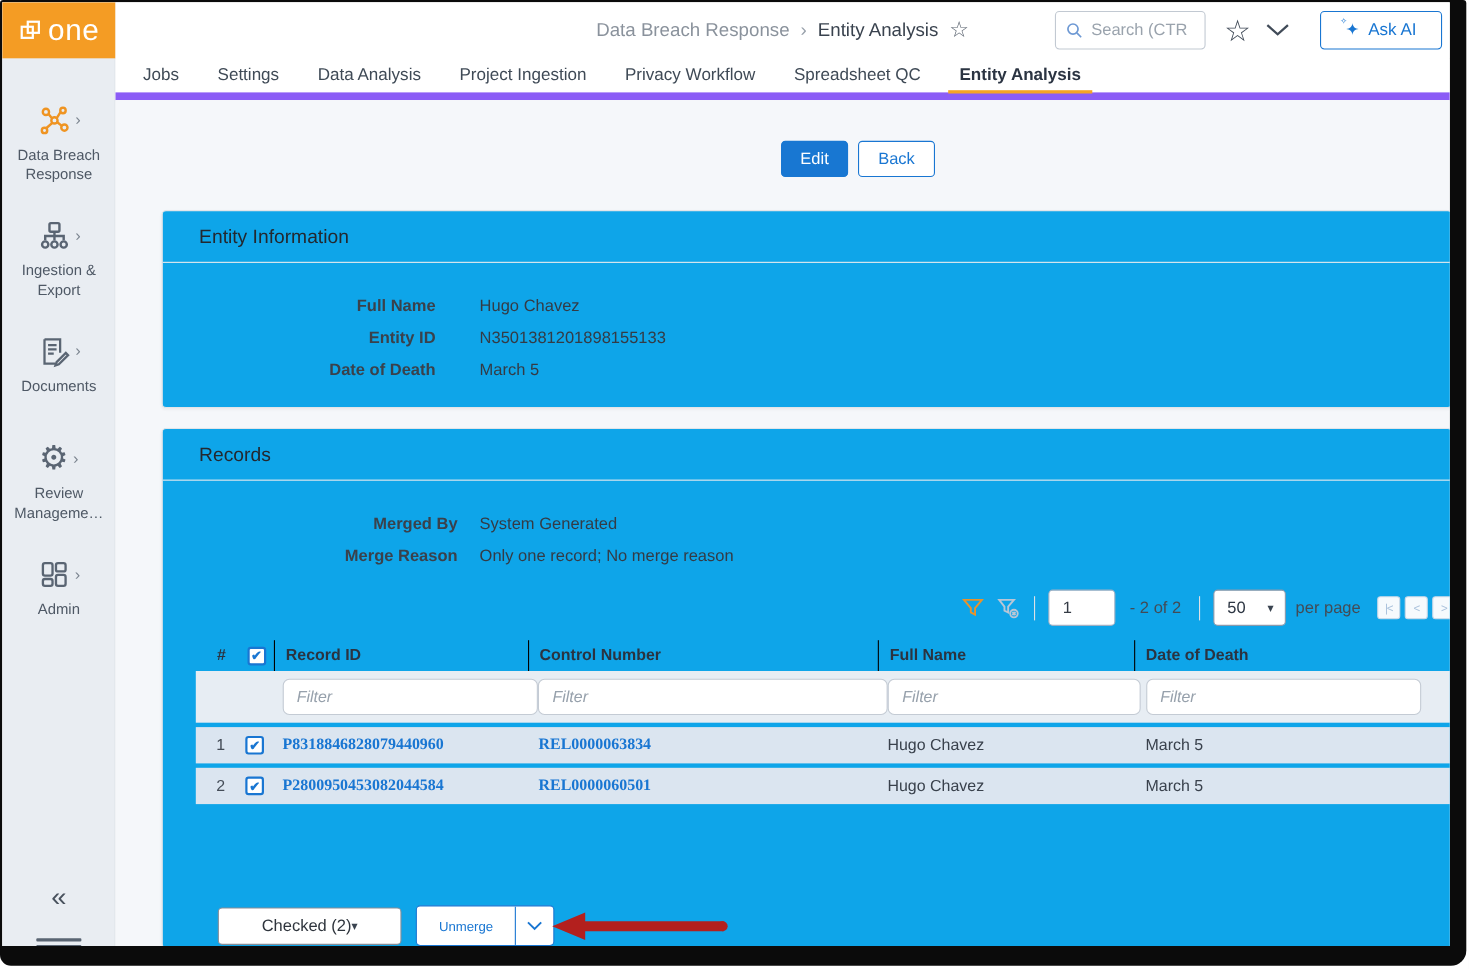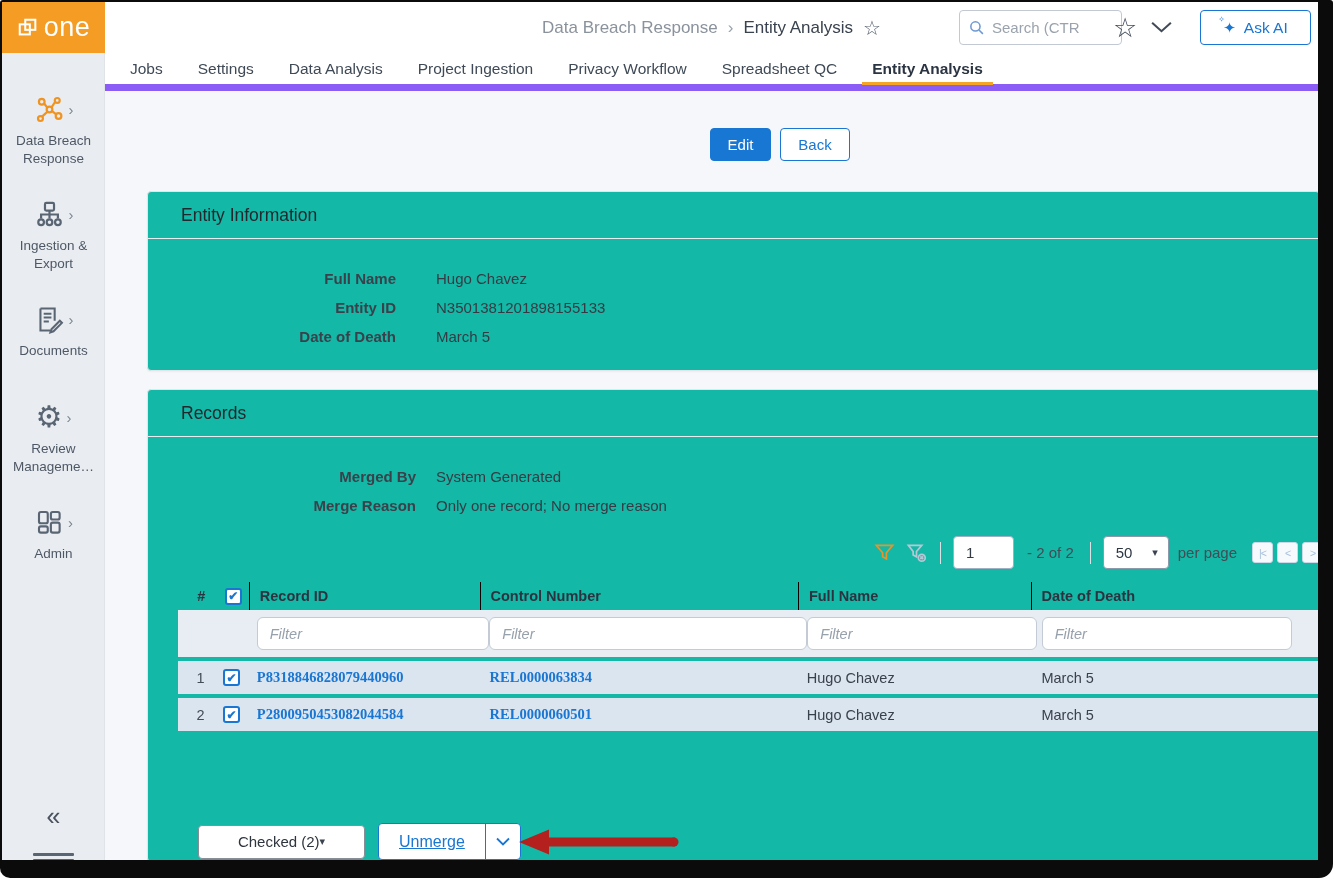--- a/index.html
+++ b/index.html
@@ -22,42 +22,42 @@
   .burger { position:absolute; left:31px; top:851px; width:41px; cursor:pointer; }
   .burger div { height:3px; background:#5a6573; margin-bottom:3px; border-radius:1px; }
 
   
   .topbar { position:absolute; left:103px; right:0; top:0; height:51px; background:#fff; }
   .breadcrumb { position:absolute; left:50%; top:0; transform:translateX(-50%); height:51px; display:flex; align-items:center; gap:10px; white-space:nowrap; }
   .bc-parent { font-size:17px; color:#8a929c; }
   .bc-sep { font-size:17px; color:#9aa2ac; }
   .bc-current { font-size:17px; color:#39424e; font-weight:500; }
   .bc-star { font-size:20px; color:#5b6470; cursor:pointer; }
-  .searchbox { position:absolute; left:854px; top:8px; width:163px; height:35px; border:1px solid #c2c9d2; border-radius:4px; background:#fff; display:flex; align-items:center; padding:0 8px; gap:7px; overflow:hidden; }
+  .searchbox { position:absolute; left:854px; top:8px; width:137px; height:35px; border:1px solid #c2c9d2; border-radius:4px; background:#fff; display:flex; align-items:center; padding:0 8px; gap:7px; overflow:hidden; }
   .searchbox input { border:none; outline:none; width:100%; font-size:15px; color:#3a414b; font-family:"Liberation Sans",sans-serif; }
   .searchbox input::placeholder { color:#9aa3ad; }
   .top-star { position:absolute; left:1008px; top:11px; font-size:27px; color:#414b58; cursor:pointer; line-height:30px; }
   .top-chev { position:absolute; left:1044px; top:16px; cursor:pointer; }
   .askai { position:absolute; left:1095px; top:8px; width:111px; height:35px; border:1.5px solid #1976d2; border-radius:4px; background:#fff; color:#1976d2; font-size:15.5px; display:flex; align-items:center; justify-content:center; gap:8px; cursor:pointer; }
   .sparkle { font-size:15px; line-height:1; position:relative; }
   .sparkle::after { content:"✧"; position:absolute; left:-5px; top:-4px; font-size:8px; }
 
   
   .tabs { position:absolute; left:103px; right:0; top:51px; height:38px; background:#fff; border-bottom:7px solid #8b5cf6; display:flex; align-items:stretch; padding-left:25px; gap:35px; }
   .tab { position:relative; display:flex; align-items:center; font-size:15.5px; color:#3f4a56; cursor:pointer; white-space:nowrap; }
   .tab.active { color:#2b3442; font-weight:700; }
   .tab.active::after { content:""; position:absolute; left:-10px; right:-10px; bottom:-1px; height:3px; background:#f5a425; }
 
   
   .content { position:absolute; left:103px; right:0; top:89px; bottom:0; background:#f5f7fa; }
   .btn { border-radius:4px; font-size:15px; display:flex; align-items:center; justify-content:center; cursor:pointer; }
   .btn-edit { position:absolute; left:605px; top:37px; width:61px; height:33px; background:#1877d2; color:#fff; border:1px solid #1877d2; }
   .btn-back { position:absolute; left:675px; top:37px; width:70px; height:33px; background:#fff; color:#1976d2; border:1px solid #1976d2; }
 
-  .card { position:absolute; left:42px; right:-2px; background:#14b8a6; border:1px solid #e2e5e9; border-radius:4px; box-shadow:0 1px 2px rgba(40,50,60,.05); }
+  .card { position:absolute; left:42px; right:-2px; background:#0ea5e9; border:1px solid #e2e5e9; border-radius:4px; box-shadow:0 1px 2px rgba(40,50,60,.05); }
   .card-head { height:47px; border-bottom:1px solid #e9ebee; display:flex; align-items:center; padding-left:33px; }
   .card-title { font-size:17.5px; color:#23282f; font-weight:500; }
   .card1 { top:100px; height:180px; }
   .card2 { top:298px; bottom:-2px; }
 
   .fields { padding-top:25px; }
   .frow { display:flex; align-items:center; height:29px; }
   .flabel { font-size:15px; font-weight:700; color:#3a414b; text-align:right; }
   .c1 .flabel { width:248px; padding-right:0; }
   .c1 .fvalue { margin-left:40px; }
@@ -91,21 +91,21 @@
   .fi-rid { width:232px; } .fi-ctl { width:318px; } .fi-name { width:230px; } .fi-dod { width:250px; }
   .data-row { background:#dbe5f0; height:33px; align-items:center; margin-top:4px; font-size:14.5px; color:#39414c; }
   .data-row .c-num { text-align:center; color:#444c57; }
   .cell-link { font-weight:700; color:#1976d2; cursor:pointer;font-family:Liberation Serif, serif; }
   .chk { width:17px; height:17px; background:#fff; border:2px solid #1976d2; border-radius:3px; display:flex; align-items:center; justify-content:center; cursor:pointer; }
 
   
   .bulk { position:absolute; left:50px; top:433px; display:flex; align-items:center; }
   .bulk-select { width:167px; height:34px; border:1px solid #878e98; border-radius:4px; background:#fff; display:flex; align-items:center; justify-content:center; padding:0 12px; font-size:15px; color:#2f353d; cursor:pointer; }
   .unmerge { margin-left:13px; height:37px; border:1px solid #1976d2; border-radius:4px; background:#fff; display:flex; align-items:stretch; overflow:hidden; }
-  .unmerge-main { padding:0 20px; display:flex; align-items:center; color:#1976d2; font-size:16px; cursor:pointer;text-decoration:underline; }
+  .unmerge-main { padding:0 20px; display:flex; align-items:center; color:#1976d2; font-size:12px; cursor:pointer; }
   .unmerge-caret { width:35px; border-left:1px solid #1976d2; display:flex; align-items:center; justify-content:center; cursor:pointer; }
   .red-arrow { margin-left:-4px; display:flex; align-items:center; }
 </style>
 </head>
 <body>
 
 <div class="frame"></div>
 <div class="window">
 
   <div class="sidebar">

